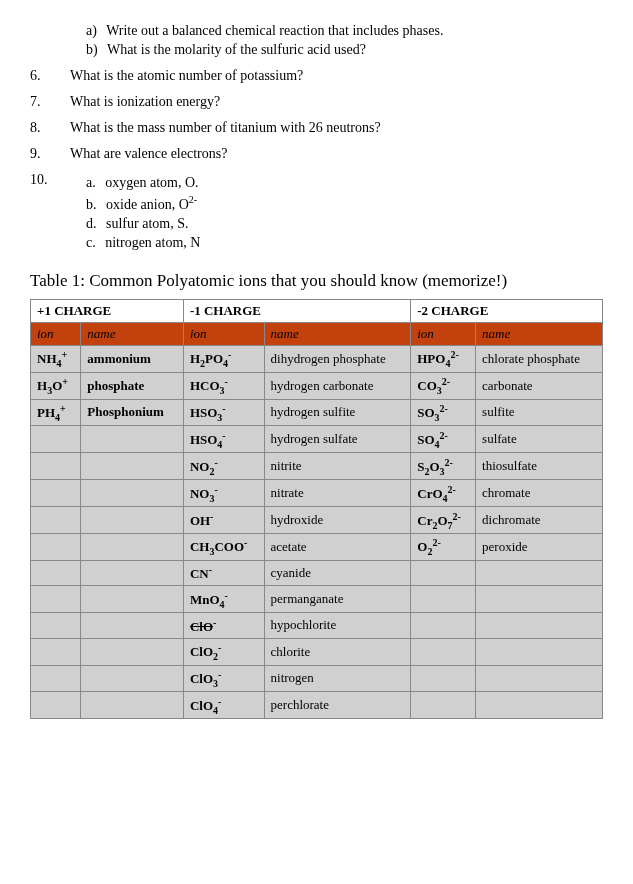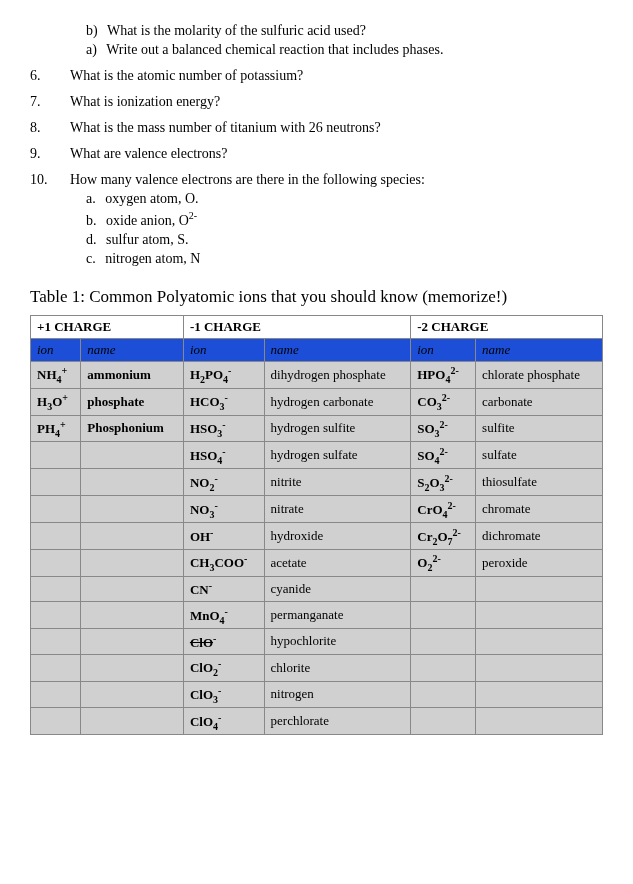--- a/index.html
+++ b/index.html
@@ -49,21 +49,21 @@
       border: 1px solid #888;
       padding: 3px 6px;
       vertical-align: middle;
     }
     table.polyatomic .header-row td {
       font-weight: bold;
       background: #fff;
     }
     table.polyatomic .col-header-row td {
       font-style: italic;
-      background: #1d4ed8;
+      background: #c2410c;
       font-weight: normal;
     }
     table.polyatomic .data-row td {
       background: #d0d0d0;
     }
     table.polyatomic .data-row td.ion-cell {
       font-weight: bold;
       margin-top: 32px;
     }
     sup { font-size: 10px; }
@@ -71,27 +71,27 @@
   </style>
 </head>
 <body>
 
 <div class="questions-section">
 
   <div class="question-row">
     <div class="question-num"></div>
     <div class="question-text">
       <span class="sub-item">
+        <span class="sub-label">a)</span>
+        <span>Write out a balanced chemical reaction that includes phases.</span>
+      </span>
+      <span class="sub-item">
         <span class="sub-label">b)</span>
         <span>What is the molarity of the sulfuric acid used?</span>
       </span>
-      <span class="sub-item">
-        <span class="sub-label">a)</span>
-        <span>Write out a balanced chemical reaction that includes phases.</span>
-      </span>
     </div>
   </div>
 
   <div class="question-row">
     <div class="question-num">6.</div>
     <div class="question-text">What is the atomic number of potassium?</div>
   </div>
 
   <div class="question-row">
     <div class="question-num">7.</div>
@@ -104,21 +104,20 @@
   </div>
 
   <div class="question-row">
     <div class="question-num">9.</div>
     <div class="question-text">What are valence electrons?</div>
   </div>
 
   <div class="question-row">
     <div class="question-num">10.</div>
     <div class="question-text">
-      <span>How many valence electrons are there in the following species:</span>
       <span class="sub-item">
         <span class="sub-label">a.</span>
         <span>oxygen atom, O.</span>
       </span>
       <span class="sub-item">
         <span class="sub-label">b.</span>
         <span>oxide anion, O<sup>2-</sup></span>
       </span>
       <span class="sub-item">
         <span class="sub-label">d.</span>

